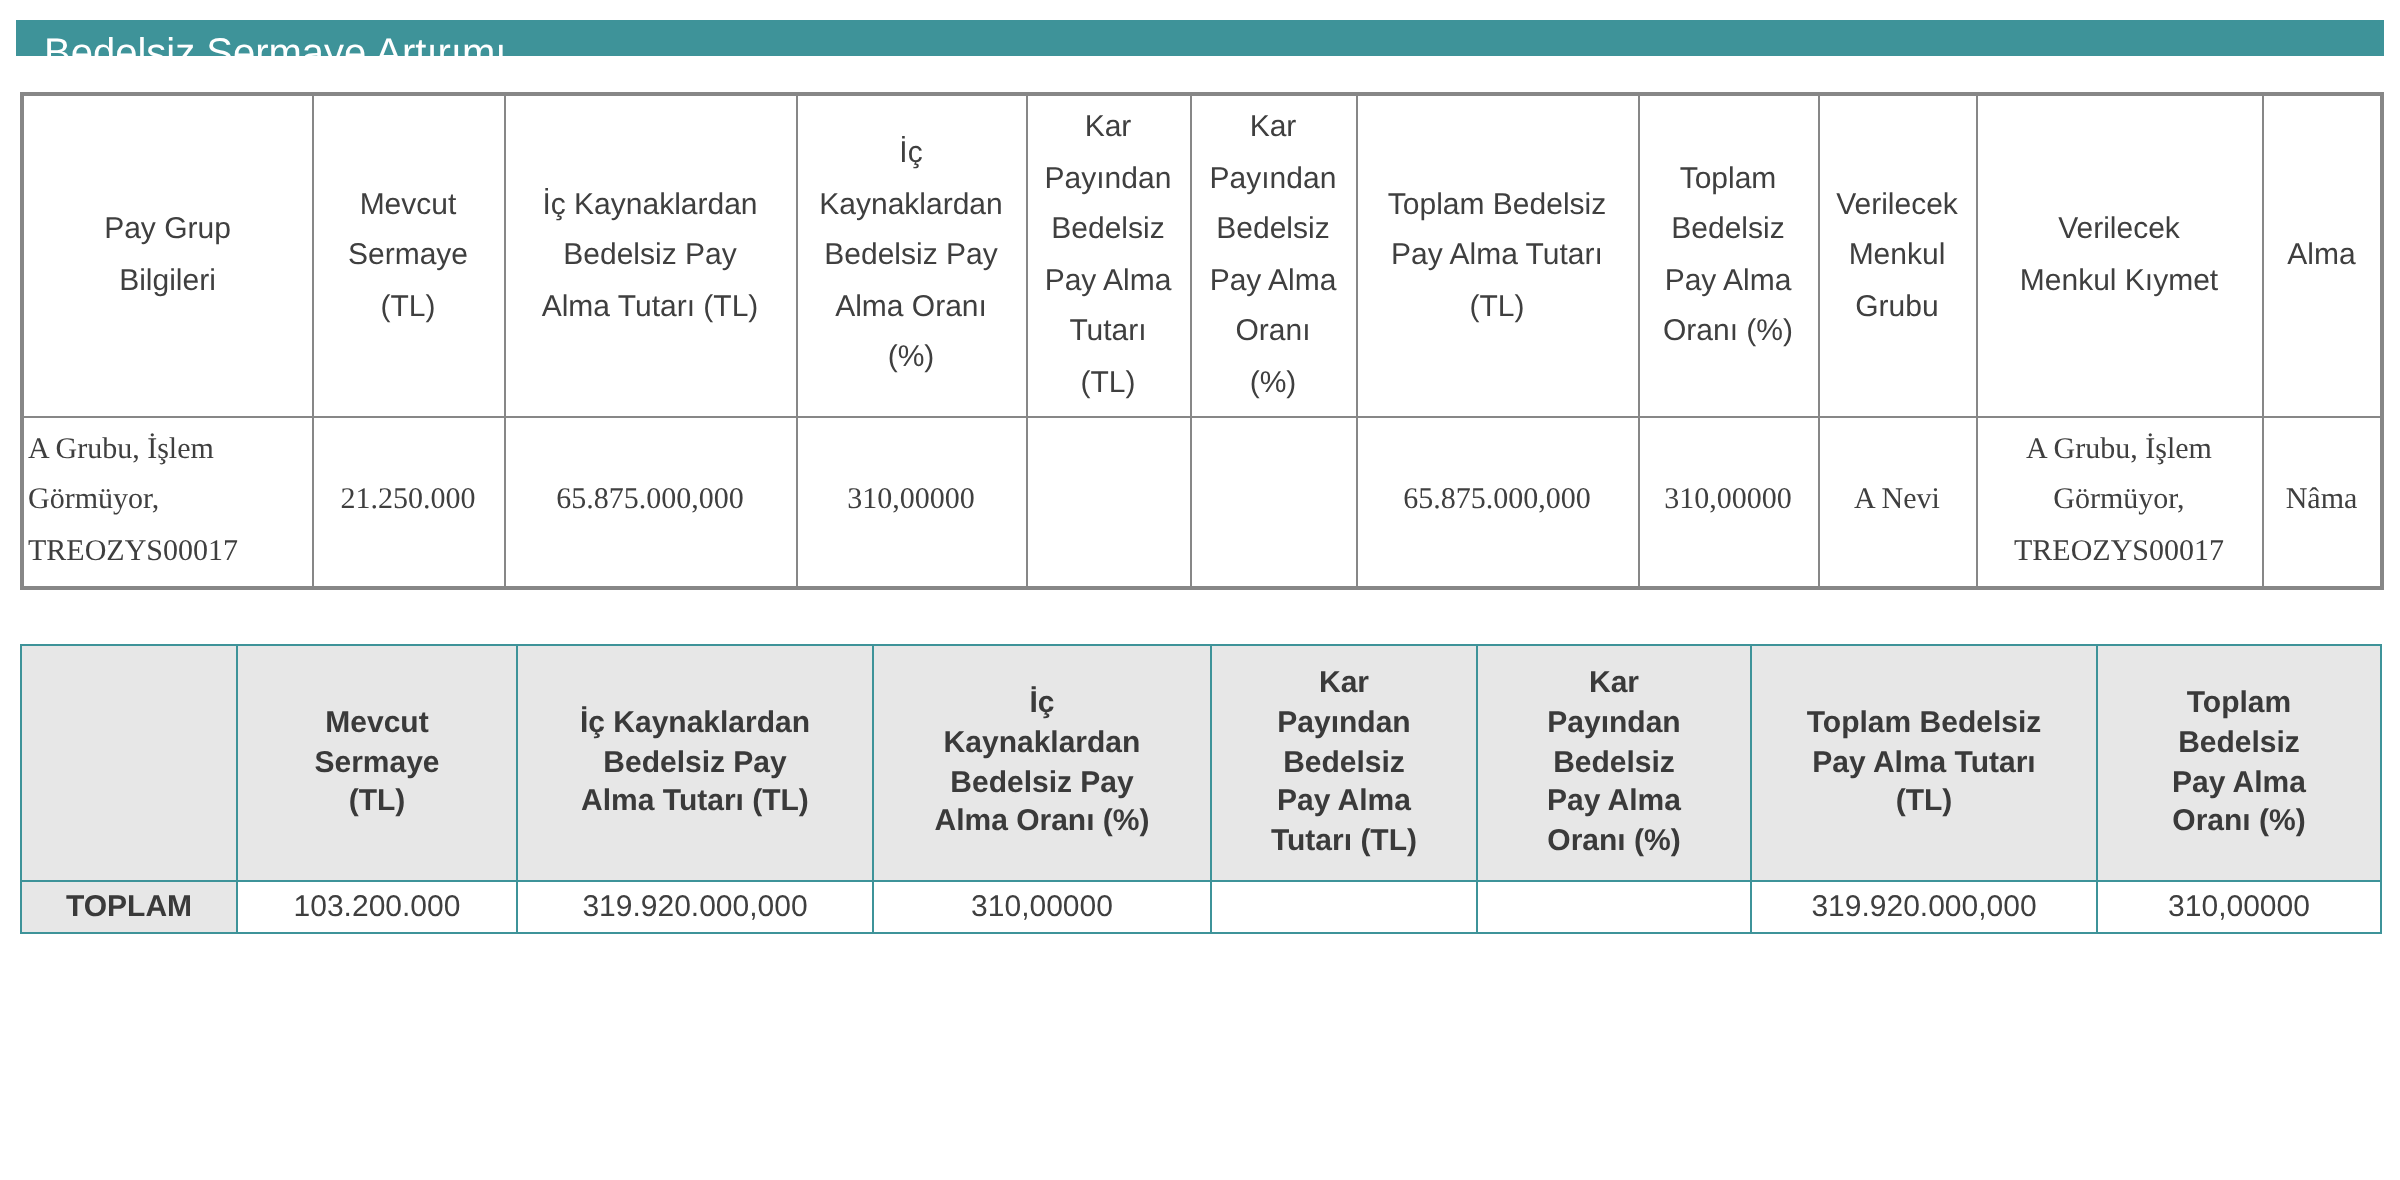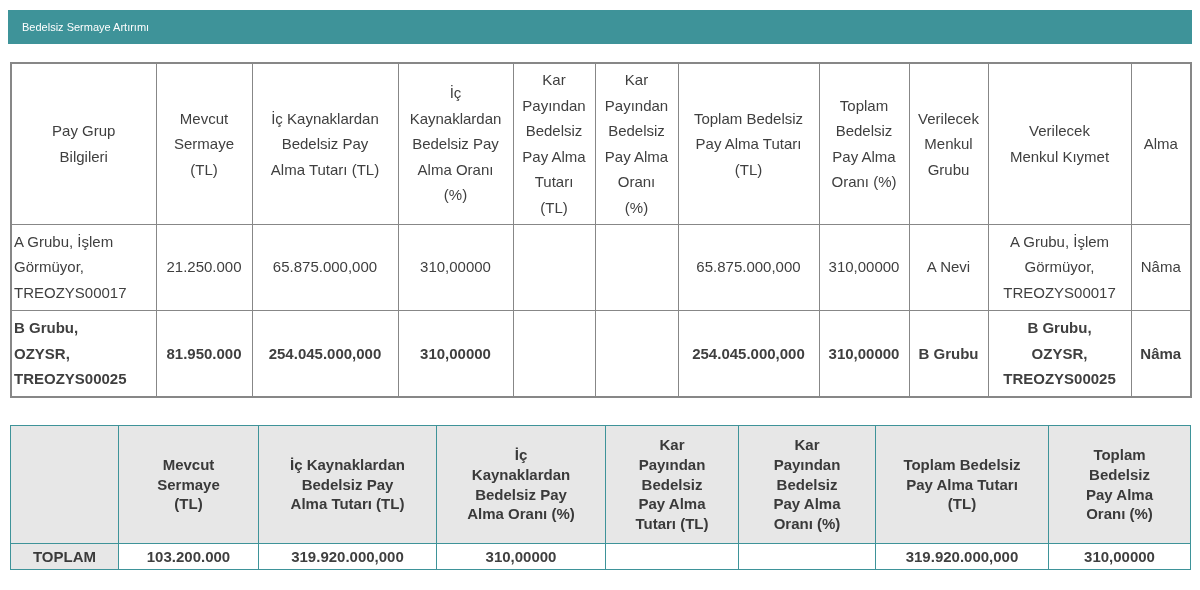--- a/index.html
+++ b/index.html
@@ -8,24 +8,24 @@
     background: #ffffff;
     width: 1200px;
     height: 590px;
     font-family: "Liberation Sans", sans-serif;
   }
   .page {
     width: 1184px;
     padding: 10px 8px 0 8px;
   }
   .section-header {
-    height: 34px;
+    height: 18px;
     background: #3E9399;
     color: #ffffff;
-    font-size: 11px;
+    font-size: 20px;
     line-height: 34px;
     padding-left: 14px;
     box-sizing: border-box;
   }
   
   table.detail-table {
     border-collapse: collapse;
     table-layout: fixed;
     width: 1180px;
     margin: 18px 0 0 2px;
@@ -39,21 +39,21 @@
     text-align: center;
     vertical-align: middle;
     white-space: pre-line;
     padding: 1px 2px;
     line-height: 1.7;
     font-weight: normal;
     overflow: hidden;
     box-sizing: border-box;
   }
   table.detail-table thead tr { height: 161px; }
-  table.detail-table tbody tr.row-a { height: 86px; }
+  table.detail-table tbody tr.row-a { height: 86px; font-family: Liberation Serif, serif; }
   table.detail-table tbody tr.row-b { height: 87px; }
   table.detail-table td.cell-left { text-align: left; }
   table.detail-table tr.bold-row td { font-weight: bold; }
   
   table.summary-table {
     border-collapse: collapse;
     table-layout: fixed;
     width: 1180px;
     margin: 27px 0 0 2px;
     color: #3f3f3f;
@@ -72,21 +72,21 @@
     box-sizing: border-box;
   }
   table.summary-table thead tr { height: 118px; }
   table.summary-table tbody tr { height: 26px; }
   table.summary-table thead th,
   table.summary-table tbody th {
     background: #e7e7e7;
     font-weight: bold;
     color: #3a3a3a;
   }
-  table.summary-table tbody td { font-weight: bold; }
+  table.summary-table tbody td { font-weight: normal; }
 </style>
 </head>
 <body>
 
 <div class="page">
 
   <div class="section-header">
     <span>Bedelsiz Sermaye Artırımı</span>
   </div>
 
@@ -157,37 +157,20 @@
         <td></td>
         <td></td>
         <td>65.875.000,000</td>
         <td>310,00000</td>
         <td>A Nevi</td>
         <td>A Grubu, İşlem
 Görmüyor,
 TREOZYS00017</td>
         <td>Nâma</td>
       </tr>
-      <tr class="row-b bold-row">
-        <td class="cell-left">B Grubu,
-OZYSR,
-TREOZYS00025</td>
-        <td>81.950.000</td>
-        <td>254.045.000,000</td>
-        <td>310,00000</td>
-        <td></td>
-        <td></td>
-        <td>254.045.000,000</td>
-        <td>310,00000</td>
-        <td>B Grubu</td>
-        <td>B Grubu,
-OZYSR,
-TREOZYS00025</td>
-        <td>Nâma</td>
-      </tr>
     </tbody>
   </table>
 
   <table class="summary-table">
     <colgroup>
       <col style="width:108px">
         <col style="width:140px">
         <col style="width:178px">
       <col style="width:169px">
         <col style="width:133px">

